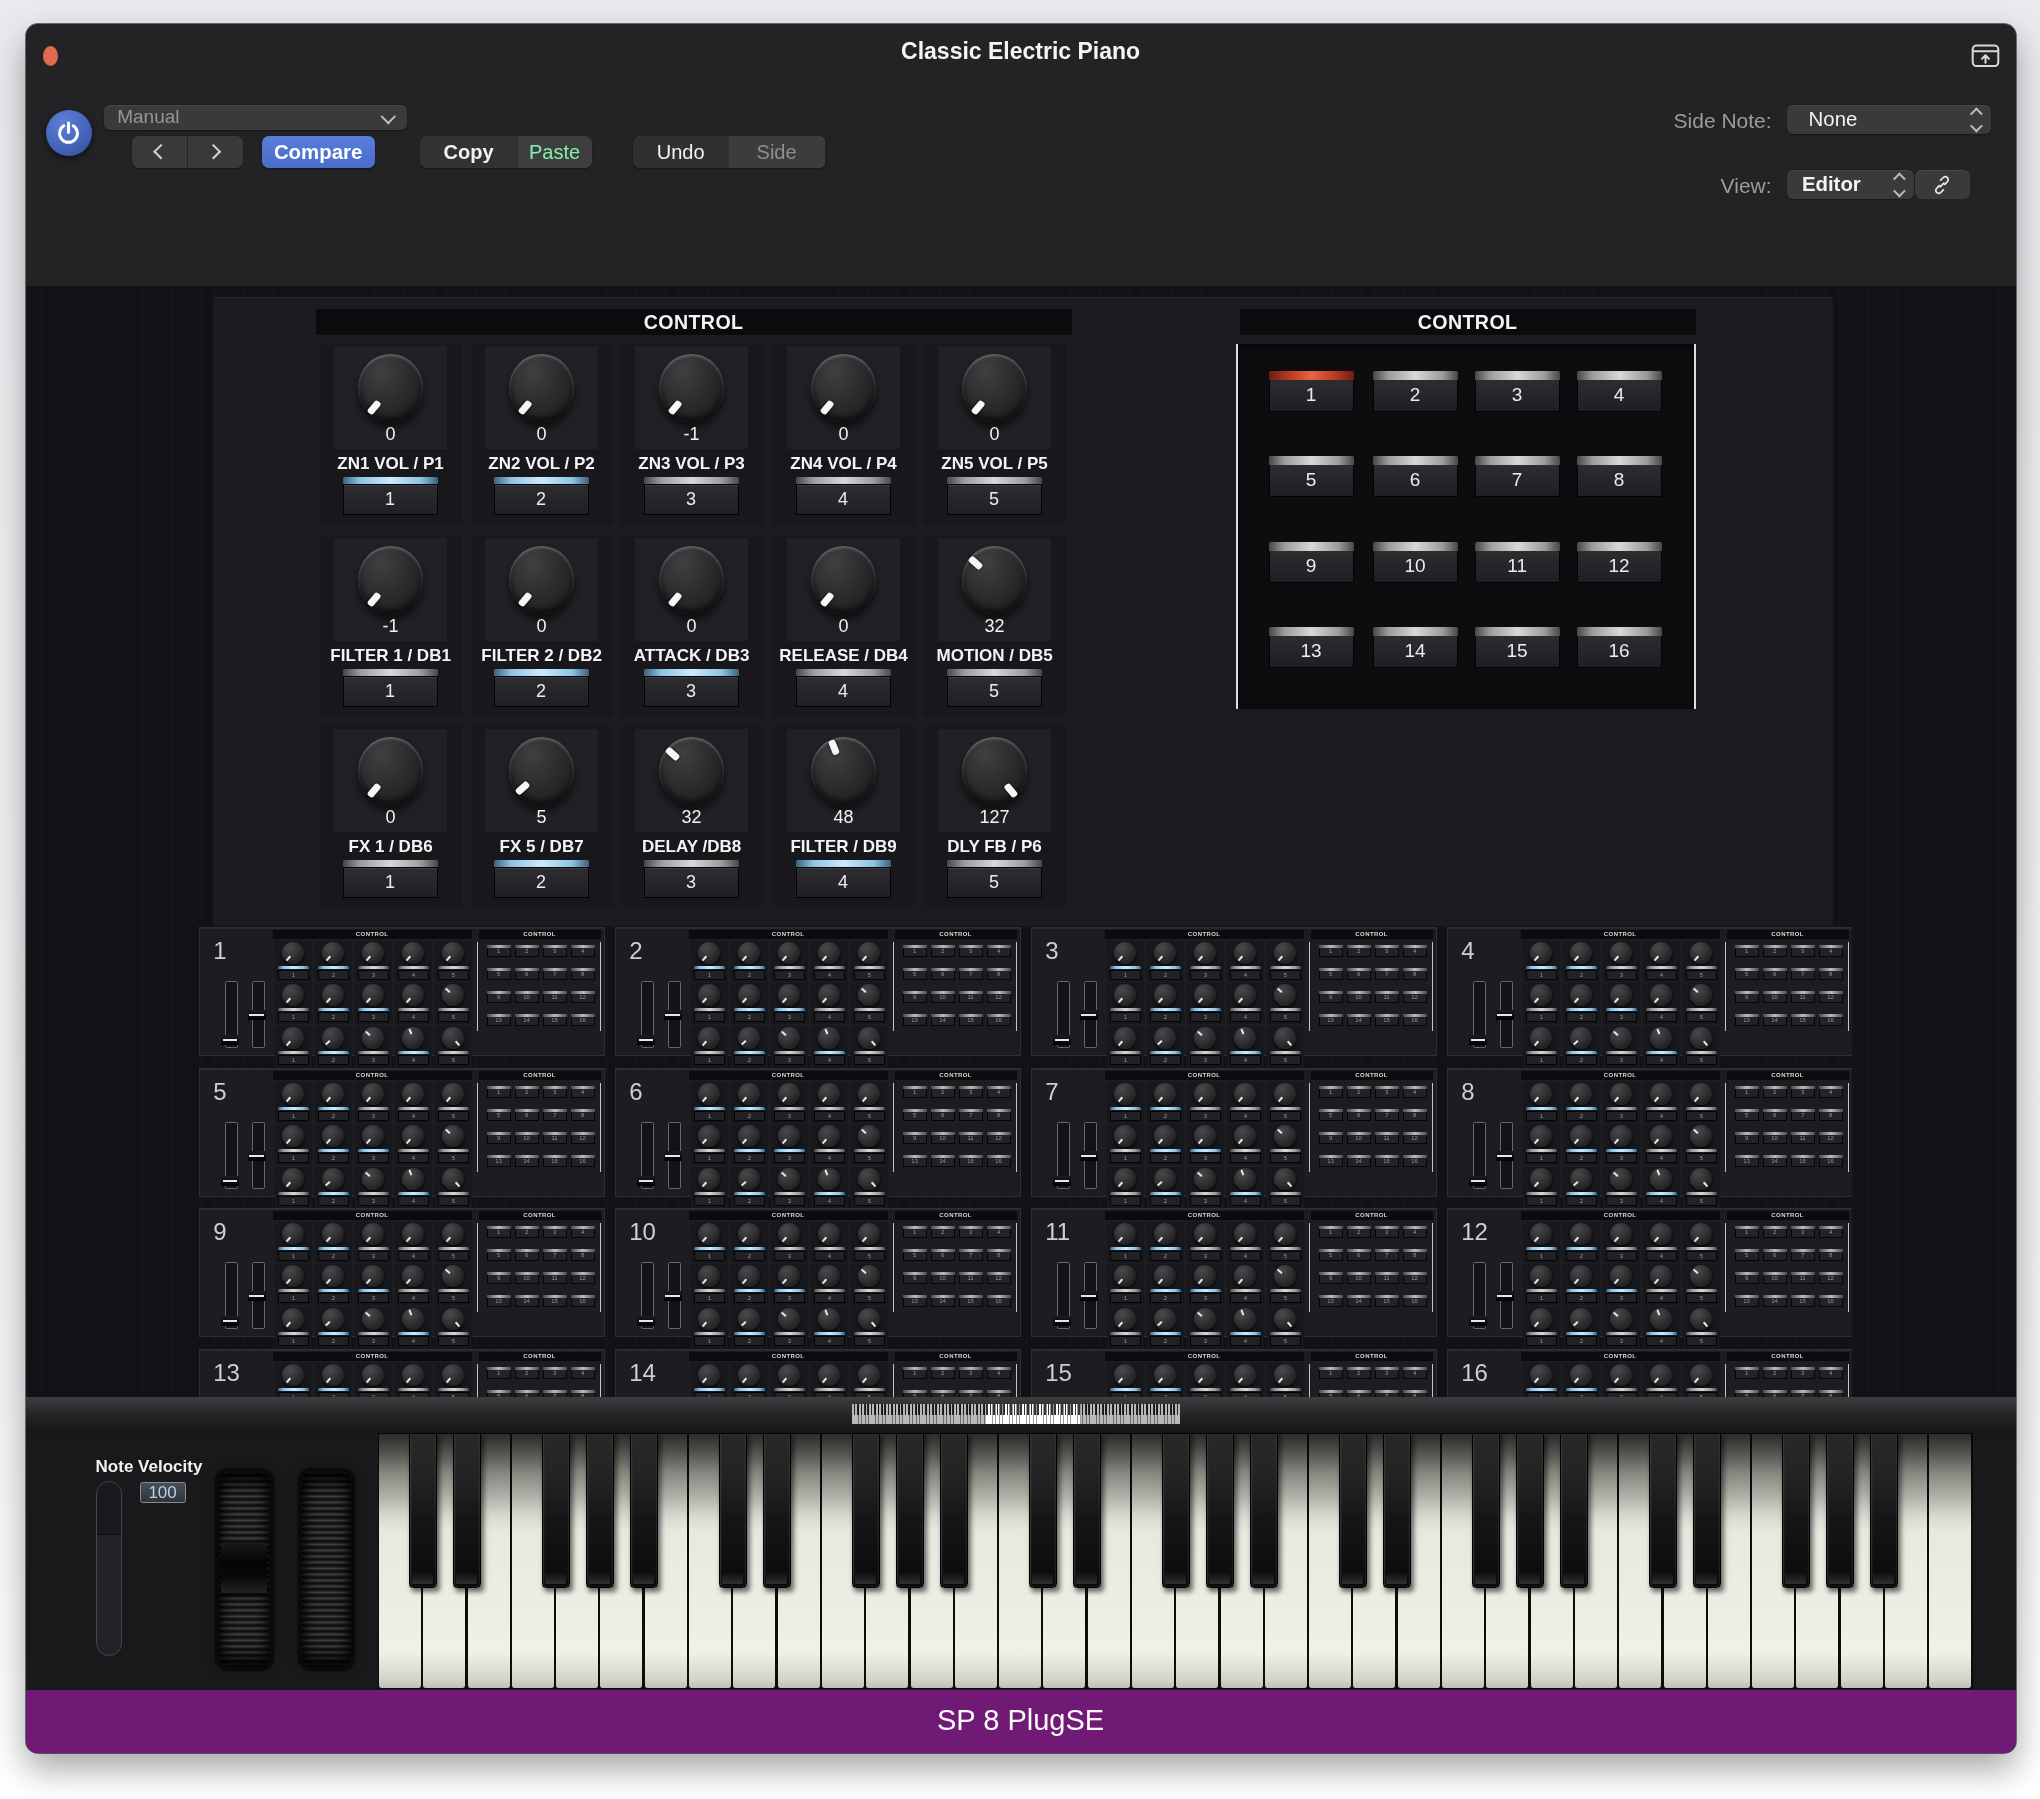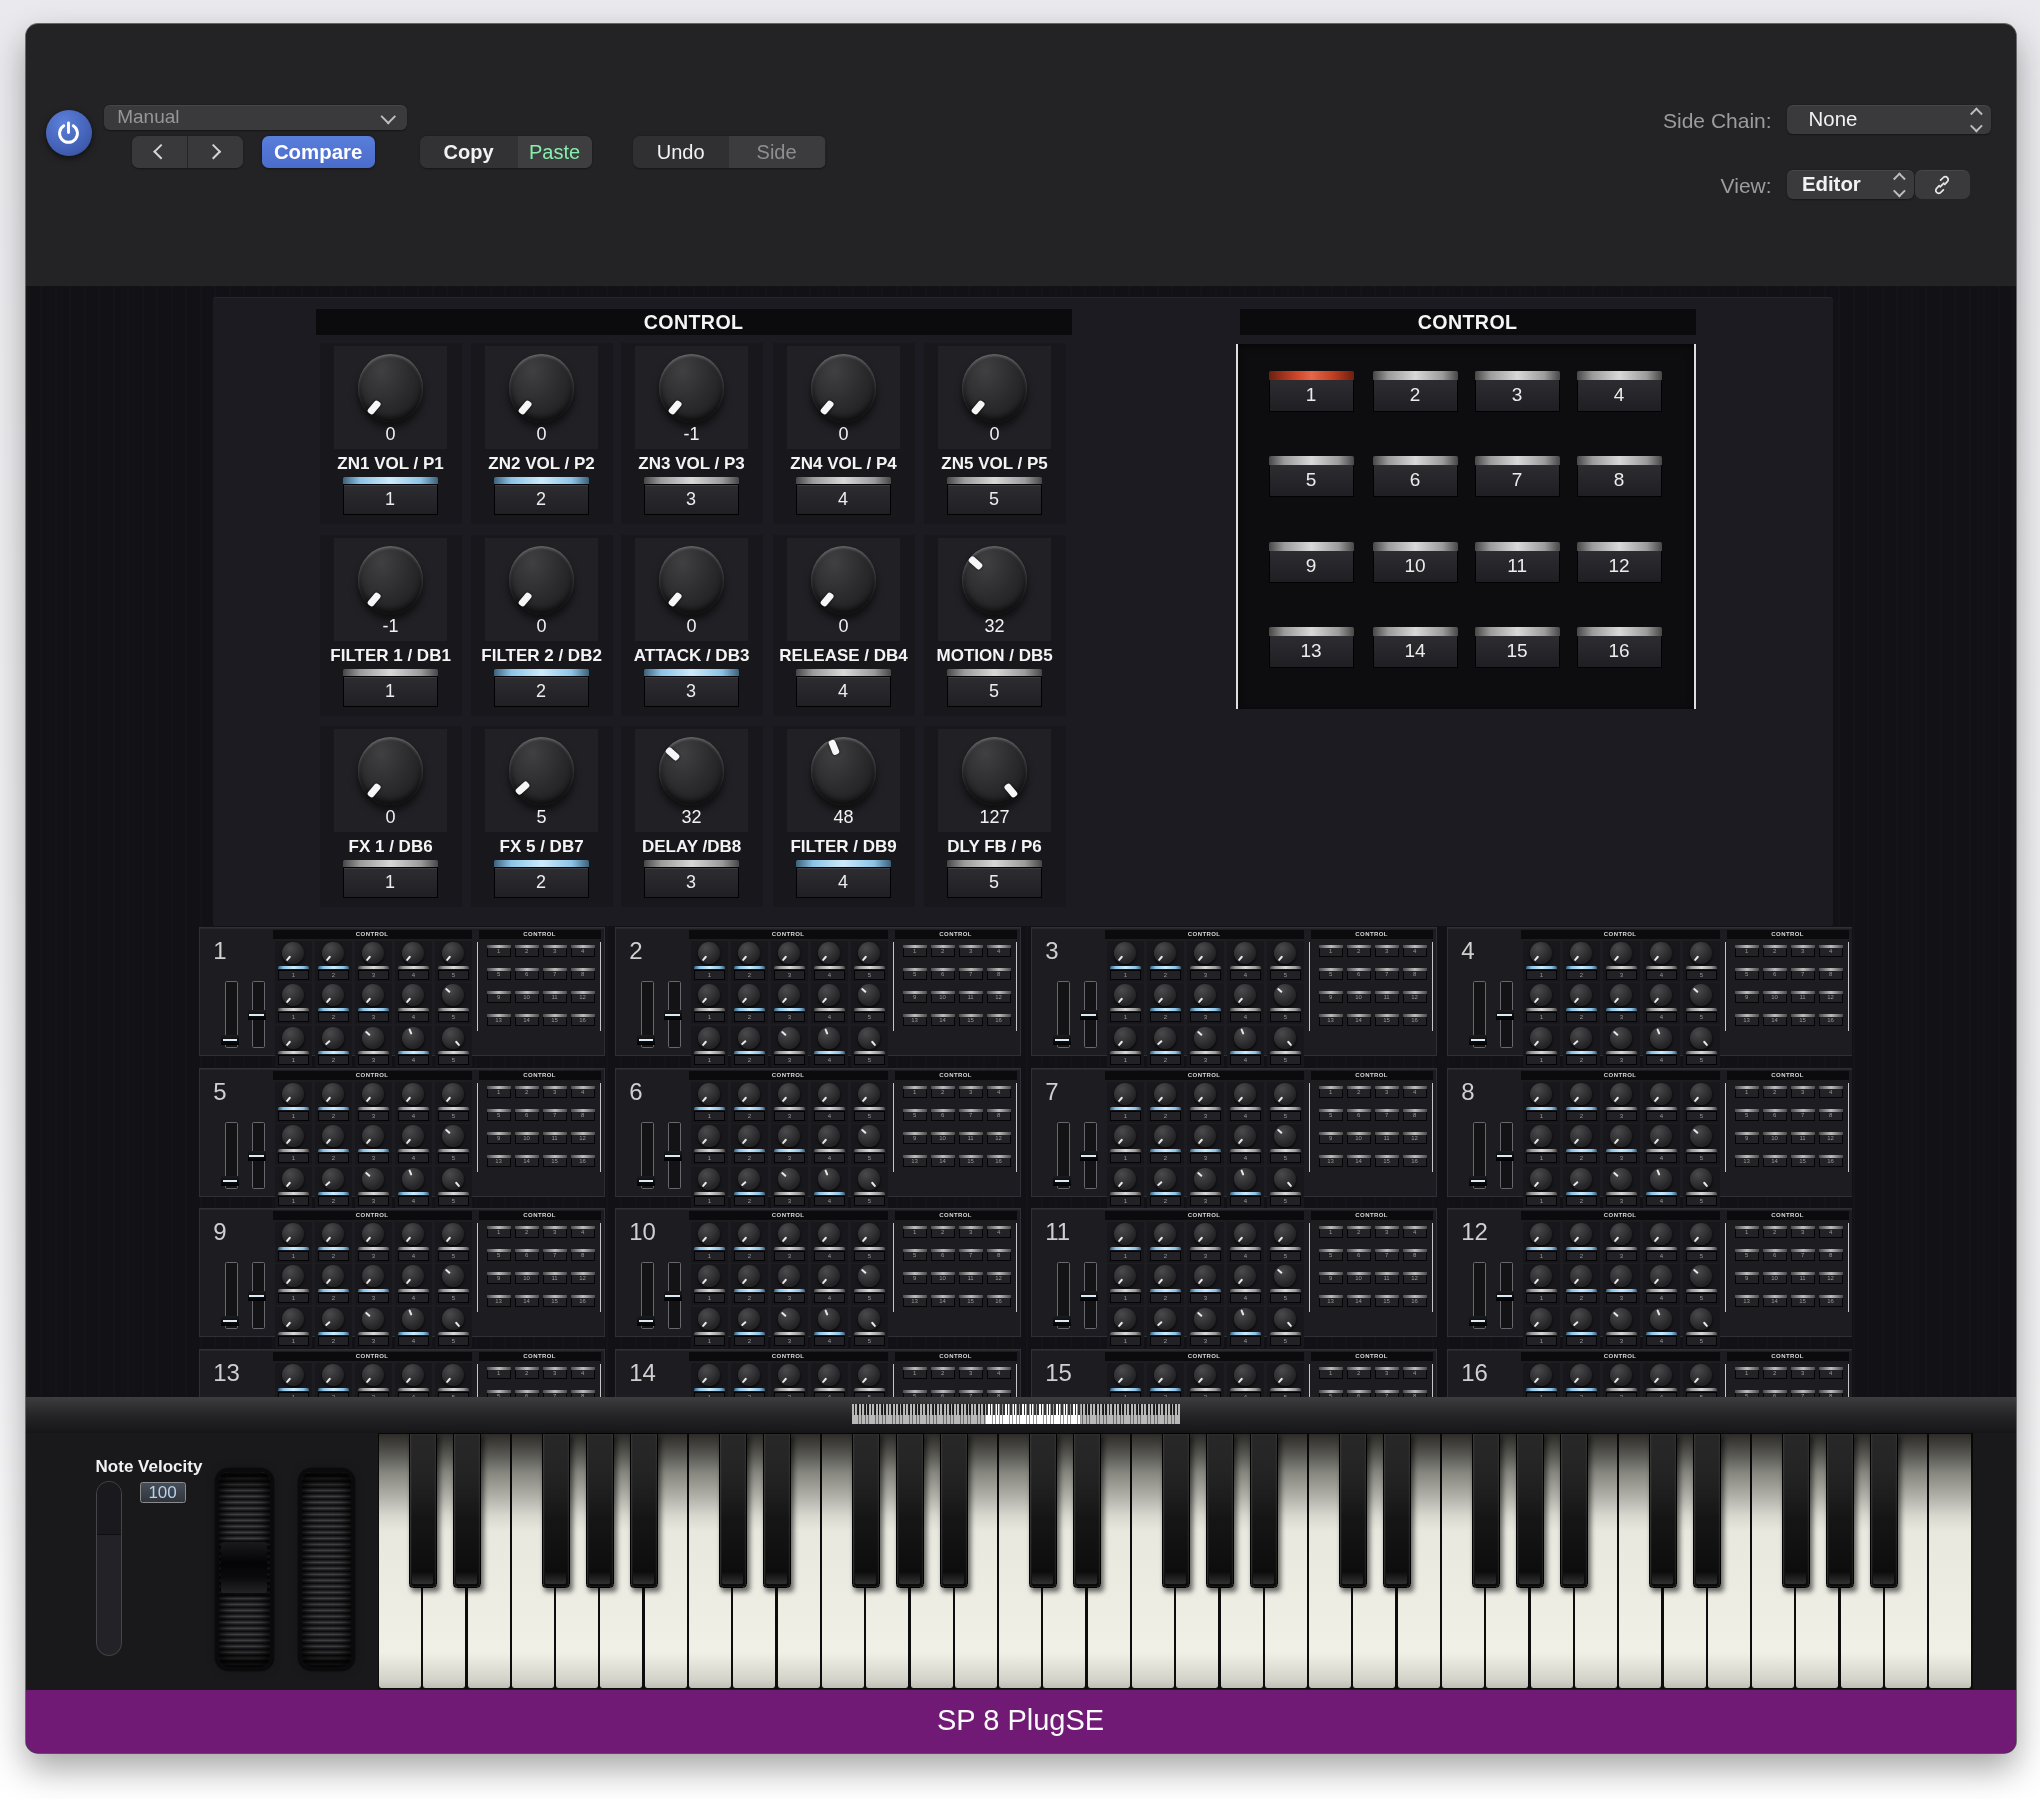--- a/index.html
+++ b/index.html
@@ -168,20 +168,31 @@
     background:linear-gradient(180deg,rgba(0,0,0,.45),rgba(0,0,0,0));}
   .bottom-bar{position:absolute;left:0;top:1666px;width:100%;height:63px;background:#701a75;}
   .bottom-label{position:absolute;left:0;right:0;top:13.6px;text-align:center;color:#fafafa;font-size:29px;}
   svg{display:block;}
 </style>
 </head>
 <body>
 
 <div class="window">
 
+  <div class="titlebar">
+    <div class="close-dot"></div>
+    <div class="win-title">Classic Electric Piano</div>
+    <div class="popout-btn">
+      <svg width="31" height="25.6" viewBox="0 0 24 20">
+        <rect x="2" y="2" width="20" height="16" rx="3" fill="none" stroke="#d8d8d8" stroke-width="1.6"></rect>
+        <path d="M2 6.5h20" stroke="#d8d8d8" stroke-width="1.6"></path>
+        <path d="M12 15.5v-5.5 M9.3 12.3 L12 9.6 L14.7 12.3" fill="none" stroke="#d8d8d8" stroke-width="1.6" stroke-linecap="round" stroke-linejoin="round"></path>
+      </svg>
+    </div>
+  </div>
 
   <div class="header">
     <div class="power-btn">
       <svg width="29" height="29" viewBox="0 0 24 24">
         <path d="M12 3.2v8" stroke="#fff" stroke-width="2.4" stroke-linecap="round" fill="none"></path>
         <path d="M8.1 5.6a7.4 7.4 0 1 0 7.8 0" stroke="#fff" stroke-width="2.4" stroke-linecap="round" fill="none"></path>
       </svg>
     </div>
     <div class="dropdown preset-dd">
       <span>Manual</span>
@@ -197,21 +208,21 @@
     </div>
     <div class="compare-btn">Compare</div>
     <div class="seg copypaste">
       <div class="part a">Copy</div>
       <div class="part b">Paste</div>
     </div>
     <div class="seg undoredo">
       <div class="part a">Undo</div>
       <div class="part b">Side</div>
     </div>
-    <div class="hdr-label sc-label">Side Chain:</div>
+    <div class="hdr-label sc-label">Side Note:</div>
     <div class="dropdown none-dd">
       <span>None</span>
       <span class="updown">
           <i class="u"></i>
           <i class="d"></i>
         </span>
     </div>
     <div class="hdr-label view-label">View:</div>
     <div class="dropdown editor-dd">
       <span>Editor</span>

